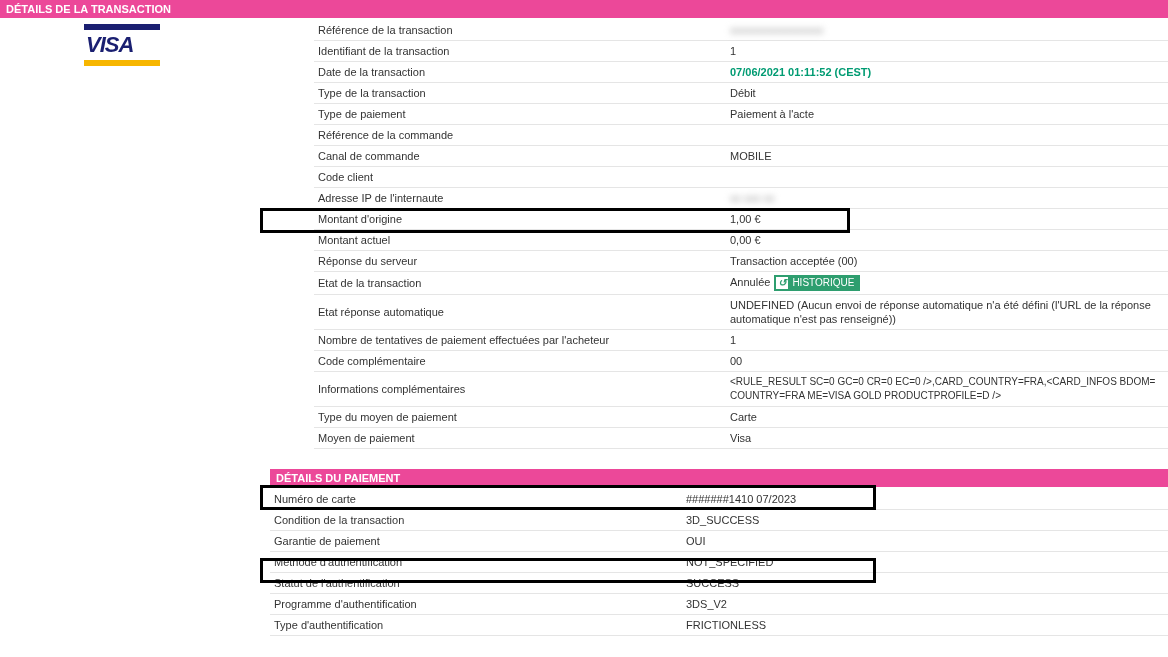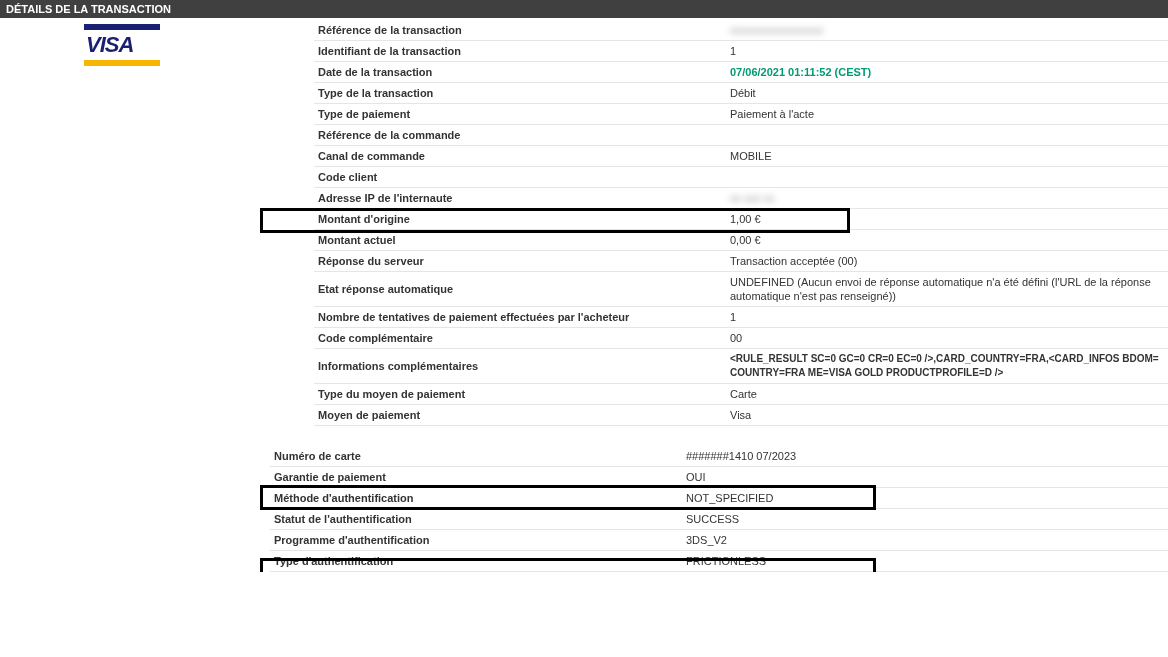--- a/index.html
+++ b/index.html
@@ -4,21 +4,21 @@
 <style>
   * { box-sizing: border-box; margin: 0; padding: 0; }
   body {
     font-family: Arial, Helvetica, sans-serif;
     font-size: 11px;
     color: #333;
     background: #fff;
     width: 1168px;
   }
   .section-header {
-    background: #404040;
+    background: #ec4899;
     color: #fff;
     font-weight: bold;
     padding: 3px 6px;
     font-size: 11px;
     margin-bottom: 2px;
   }
   .content-wrap { display: flex; padding-left: 44px; }
   .logo-col {
     width: 270px;
     flex: none;
@@ -44,21 +44,21 @@
   .table-col { flex: 1; }
   table { border-collapse: collapse; width: 100%; }
   td {
     border-bottom: 1px solid #e5e5e5;
     padding: 3px 4px;
     vertical-align: middle;
     line-height: 14px;
   }
   td.label {
     width: 412px;
-    font-weight: bold;
+    font-weight: normal;
     color: #333;
   }
   td.value { color: #333; }
   .value-link { color: #009b72; font-weight: bold; }
   .blurred { filter: blur(3px); color: #999; user-select: none; }
   .badge {
     display: inline-flex;
     align-items: center;
     background: #2e9e6f;
     color: #fff;
@@ -157,56 +157,68 @@
             </tr>
         <tr>
               <td class="label">Montant actuel</td>
               <td class="value">0,00 €</td>
             </tr>
         <tr>
               <td class="label">Réponse du serveur</td>
               <td class="value">Transaction acceptée (00)</td>
             </tr>
         <tr>
+              <td class="label">Etat de la transaction</td>
+              <td class="value"><span>Annulée</span><span class="badge">
+                  <span class="badge-icon">↺</span>
+                  <span>HISTORIQUE</span>
+                </span></td>
+            </tr>
+        <tr>
               <td class="label">Etat réponse automatique</td>
               <td class="value">UNDEFINED (Aucun envoi de réponse automatique n'a été défini (l'URL de la réponse automatique n'est pas renseigné))</td>
             </tr>
         <tr>
               <td class="label">Nombre de tentatives de paiement effectuées par l'acheteur</td>
               <td class="value">1</td>
             </tr>
         <tr>
               <td class="label">Code complémentaire</td>
               <td class="value">00</td>
             </tr>
         <tr>
               <td class="label">Informations complémentaires</td>
-              <td class="value" style="font-size:10px;font-weight:bold;">&lt;RULE_RESULT SC=0 GC=0 CR=0 EC=0 /&gt;,CARD_COUNTRY=FRA,&lt;CARD_INFOS BDOM=                     COUNTRY=FRA ME=VISA GOLD PRODUCTPROFILE=D /&gt;</td>
+              <td class="value" style="font-size:10px;">&lt;RULE_RESULT SC=0 GC=0 CR=0 EC=0 /&gt;,CARD_COUNTRY=FRA,&lt;CARD_INFOS BDOM=                     COUNTRY=FRA ME=VISA GOLD PRODUCTPROFILE=D /&gt;</td>
             </tr>
         <tr>
               <td class="label">Type du moyen de paiement</td>
               <td class="value">Carte</td>
             </tr>
         <tr>
               <td class="label">Moyen de paiement</td>
               <td class="value">Visa</td>
             </tr>
       </tbody>
         </table>
     </div>
   </div>
 
   <div class="section2">
+    <div class="section-header">DÉTAILS DU PAIEMENT</div>
     <table>
       <tbody>
           <tr>
             <td class="label">Numéro de carte</td>
             <td class="value">#######1410  07/2023</td>
           </tr>
       <tr>
+            <td class="label">Condition de la transaction</td>
+            <td class="value">3D_SUCCESS</td>
+          </tr>
+      <tr>
             <td class="label">Garantie de paiement</td>
             <td class="value">OUI</td>
           </tr>
       <tr>
             <td class="label">Méthode d'authentification</td>
             <td class="value">NOT_SPECIFIED</td>
           </tr>
       <tr>
             <td class="label">Statut de l'authentification</td>
             <td class="value">SUCCESS</td>

